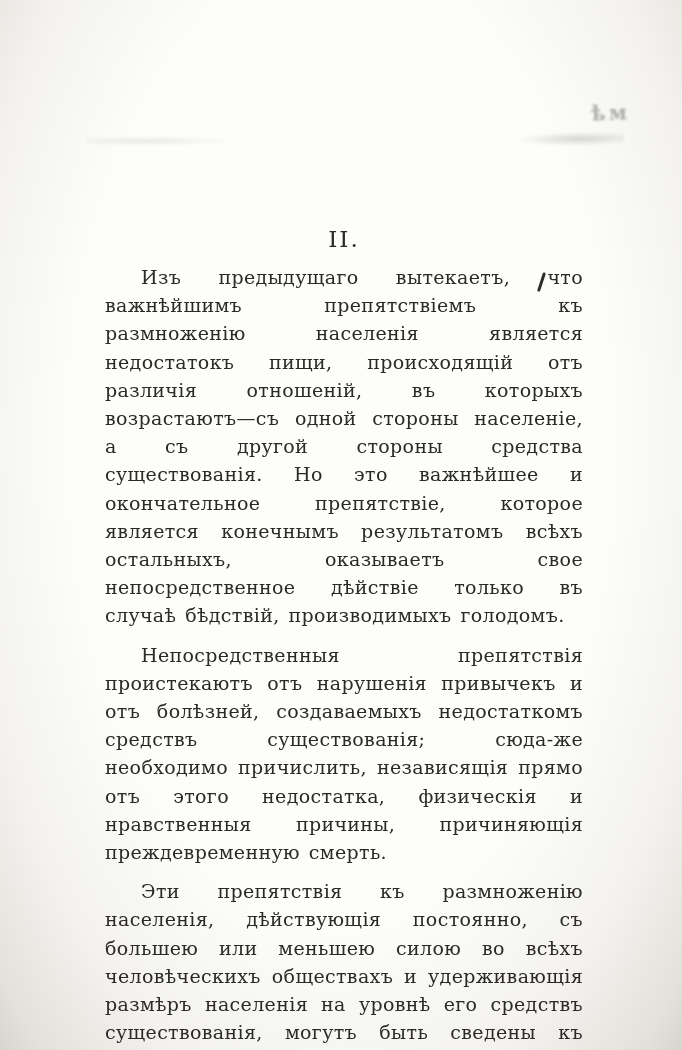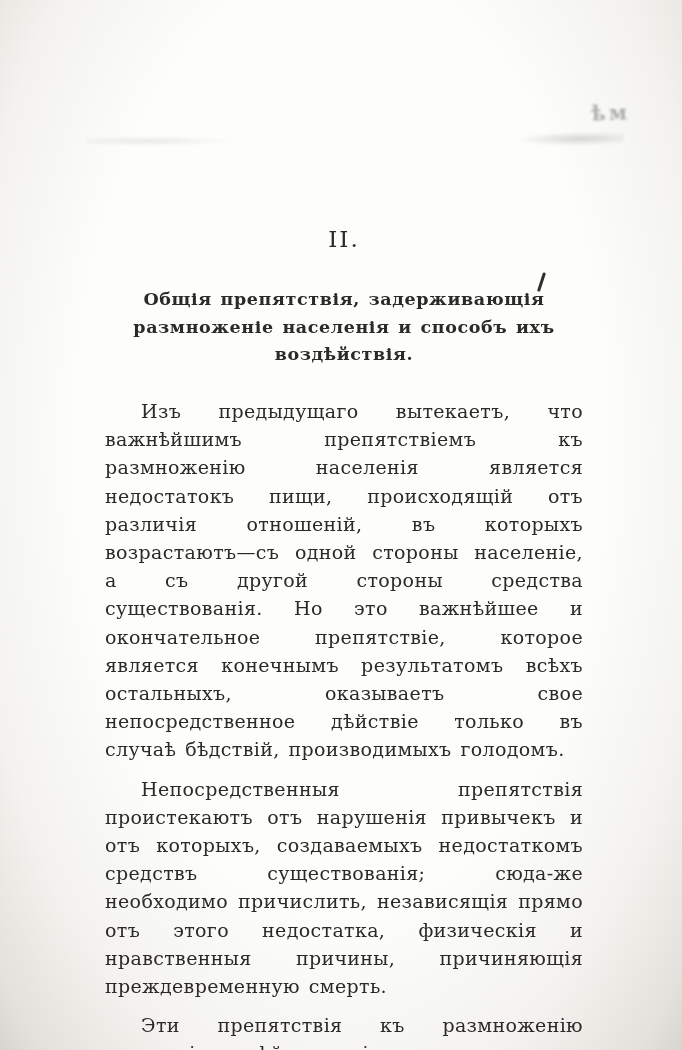--- a/index.html
+++ b/index.html
@@ -112,22 +112,21 @@
   <div class="scan-artifact">ѣм</div>
   <div class="scan-smudge"></div>
   <div class="scan-smudge-left"></div>
 
   <div class="text-block">
 
     <div class="chapter-number">II.</div>
 
     <span class="ink-mark"></span>
 
-    <h1 class="chapter-heading">Общія препятствія, задерживающія размноженіе населенія и способъ ихъ воздѣйствія.</h1>
 
     <p class="para">Изъ предыдущаго вытекаетъ, что важнѣйшимъ препятствіемъ къ размноженію населенія является недостатокъ пищи, происходящій отъ различія отношеній, въ которыхъ возрастаютъ—съ одной стороны населеніе, а съ другой стороны средства существованія. Но это важнѣйшее и окончательное препятствіе, которое является конечнымъ результатомъ всѣхъ остальныхъ, оказываетъ свое непосредственное дѣйствіе только въ случаѣ бѣдствій, производимыхъ голодомъ.</p>
 
-    <p class="para">Непосредственныя препятствія проистекаютъ отъ нарушенія привычекъ и отъ которыхъ, создаваемыхъ недостаткомъ средствъ существованія; сюда-же необходимо причислить, независящія прямо отъ этого недостатка, физическія и нравственныя причины, причиняющія преждевременную смерть.</p>
+    <p class="para">Непосредственныя препятствія проистекаютъ отъ нарушенія привычекъ и отъ болѣзней, создаваемыхъ недостаткомъ средствъ существованія; сюда-же необходимо причислить, независящія прямо отъ этого недостатка, физическія и нравственныя причины, причиняющія преждевременную смерть.</p>
 
     <p class="para">Эти препятствія къ размноженію населенія, дѣйствующія постоянно, съ большею или меньшею силою во всѣхъ человѣческихъ обществахъ и удерживающія размѣръ населенія на уровнѣ его средствъ существованія, могутъ быть сведены къ двумъ разрядамъ. Одни дѣйствуютъ, предупреждая размноженіе населенія, другія—сокращая его по мѣрѣ чрез-</p>
 
   </div>
 </div>
 
 </body></html>

